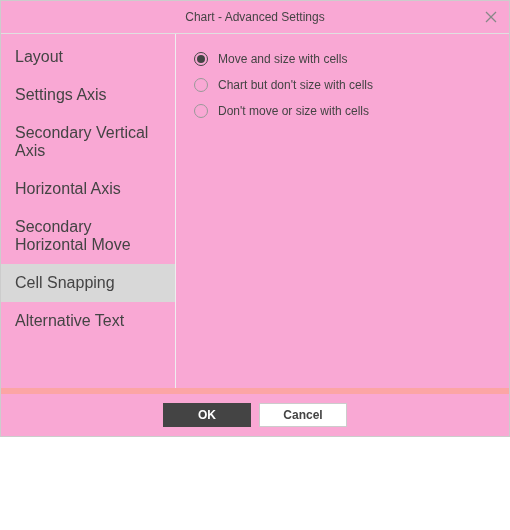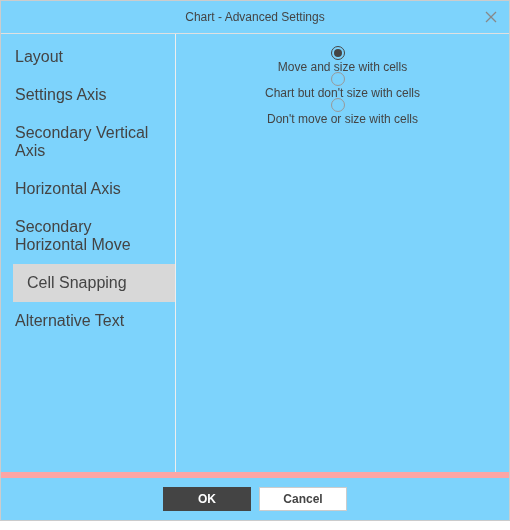--- a/index.html
+++ b/index.html
@@ -5,25 +5,25 @@
   * { box-sizing: border-box; }
   html, body {
     margin: 0; padding: 0;
     width: 510px; height: 530px;
     font-family: Arial, Helvetica, sans-serif;
     font-size: 12px;
     color: #333;
     background: #fff;
   }
   .dialog {
-    width: 510px; height: 521px;
+    width: 510px; height: 437px;
     border: 1px solid #ccc;
     display: flex;
     flex-direction: column;
-    background: #7dd3fc;
+    background: #f9a8d4;
   }
   .header {
     height: 33px;
     border-bottom: 1px solid #e0e0e0;
     display: flex;
     align-items: center;
     justify-content: center;
     position: relative;
   }
   .header-title {
@@ -51,33 +51,31 @@
     padding-top: 4px;
   }
   .sidebar-item {
     padding: 10px 12px 10px 14px;
     font-size: 16px;
     color: #444;
     cursor: pointer;
   }
   .sidebar-item.active {
     background: #d8d8d8;
-    margin-left: 12px;
   }
   .content {
     flex: 1;
     padding: 12px 18px;
   }
   .radio-row {
     display: flex;
     align-items: center;
     height: 26px;
     cursor: pointer;
     margin-bottom: 0px;
-    flex-direction: column;
   }
   .radio-outer {
     width: 14px; height: 14px;
     border: 1px solid #999;
     border-radius: 50%;
     margin-right: 10px;
     display: flex; align-items: center; justify-content: center;
     flex-shrink: 0;
   }
   .radio-row.selected .radio-outer {

